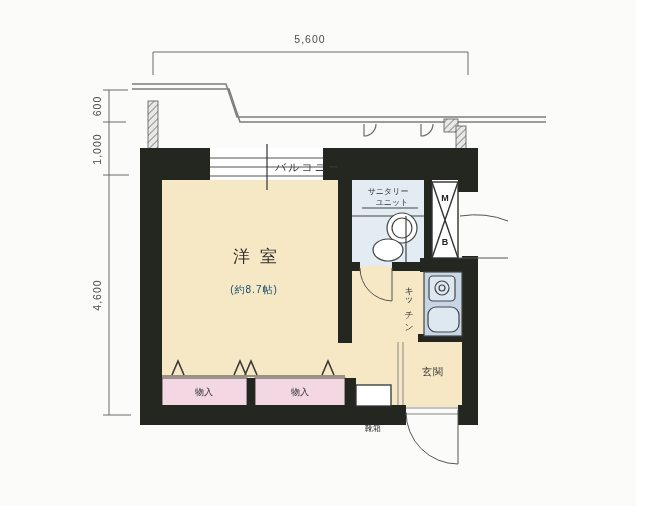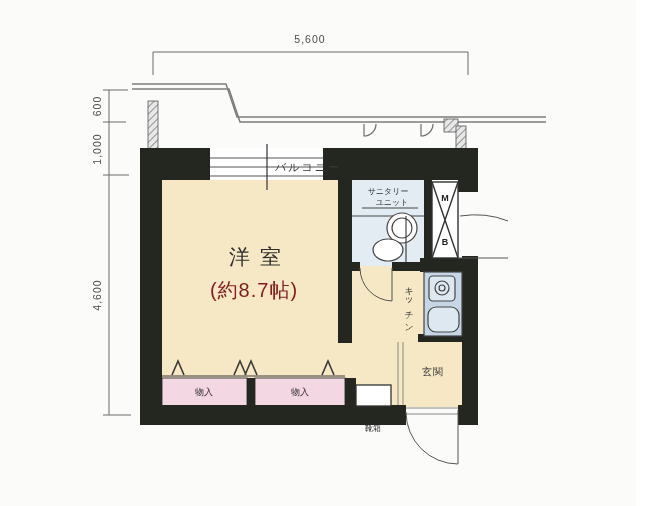--- a/index.html
+++ b/index.html
@@ -5,22 +5,22 @@
   html,body{margin:0;padding:0;background:#ffffff;}
   .stage{
     position:relative;width:636px;height:506px;background:#fbfbf9;overflow:hidden;
     font-family:"Liberation Sans","DejaVu Sans",sans-serif;color:#333;
   }
   .stage svg{position:absolute;left:0;top:0;}
   .lbl{position:absolute;white-space:nowrap;color:#3a3a3a;line-height:1;}
   .dim{color:#4c4c4c;font-size:10.5px;letter-spacing:1px;}
   .dim-v{transform:translate(-50%,-50%) rotate(-90deg);transform-origin:center;}
   .center{transform:translate(-50%,-50%);}
-  .room-title{font-size:21px;letter-spacing:10px;color:#2e2e2e;}
-  .room-size{font-size:20px;letter-spacing:1px;color:#7f1d1d;}
+  .room-title{font-size:17px;letter-spacing:10px;color:#2e2e2e;}
+  .room-size{font-size:10px;letter-spacing:1px;color:#0c4a6e;}
   .small-lbl{font-size:9px;color:#2e2e2e;}
   .tiny-lbl{font-size:8px;color:#2e2e2e;font-family:Liberation Serif, serif;}
   .vertical{writing-mode:vertical-rl;text-orientation:upright;letter-spacing:2px;}
   .mb-letter{font-size:9px;color:#222;font-weight:bold;}
 </style>
 </head>
 <body>
 
 <div class="stage">
 

